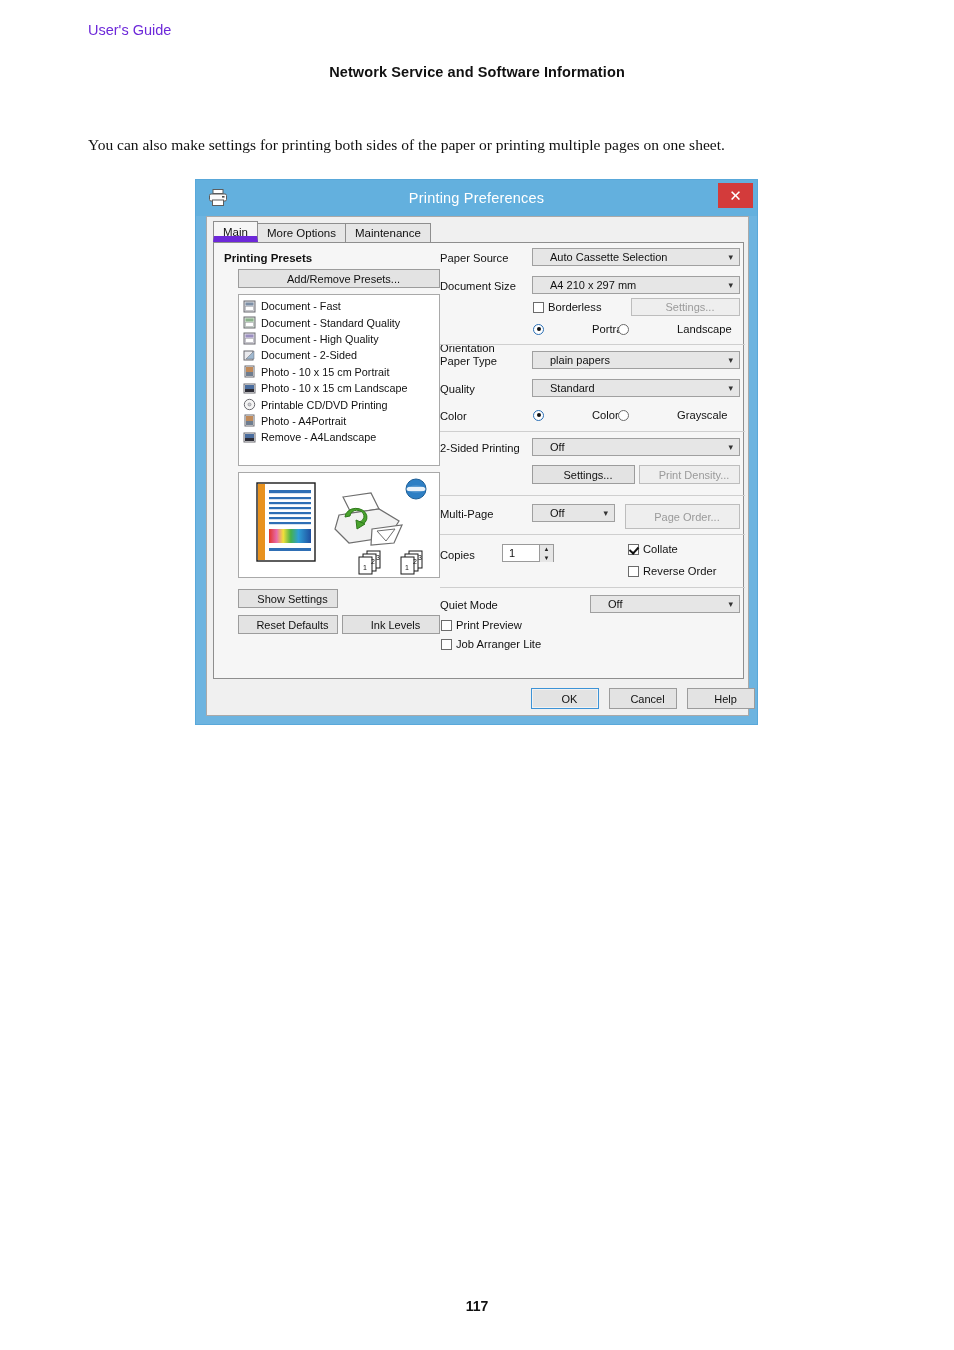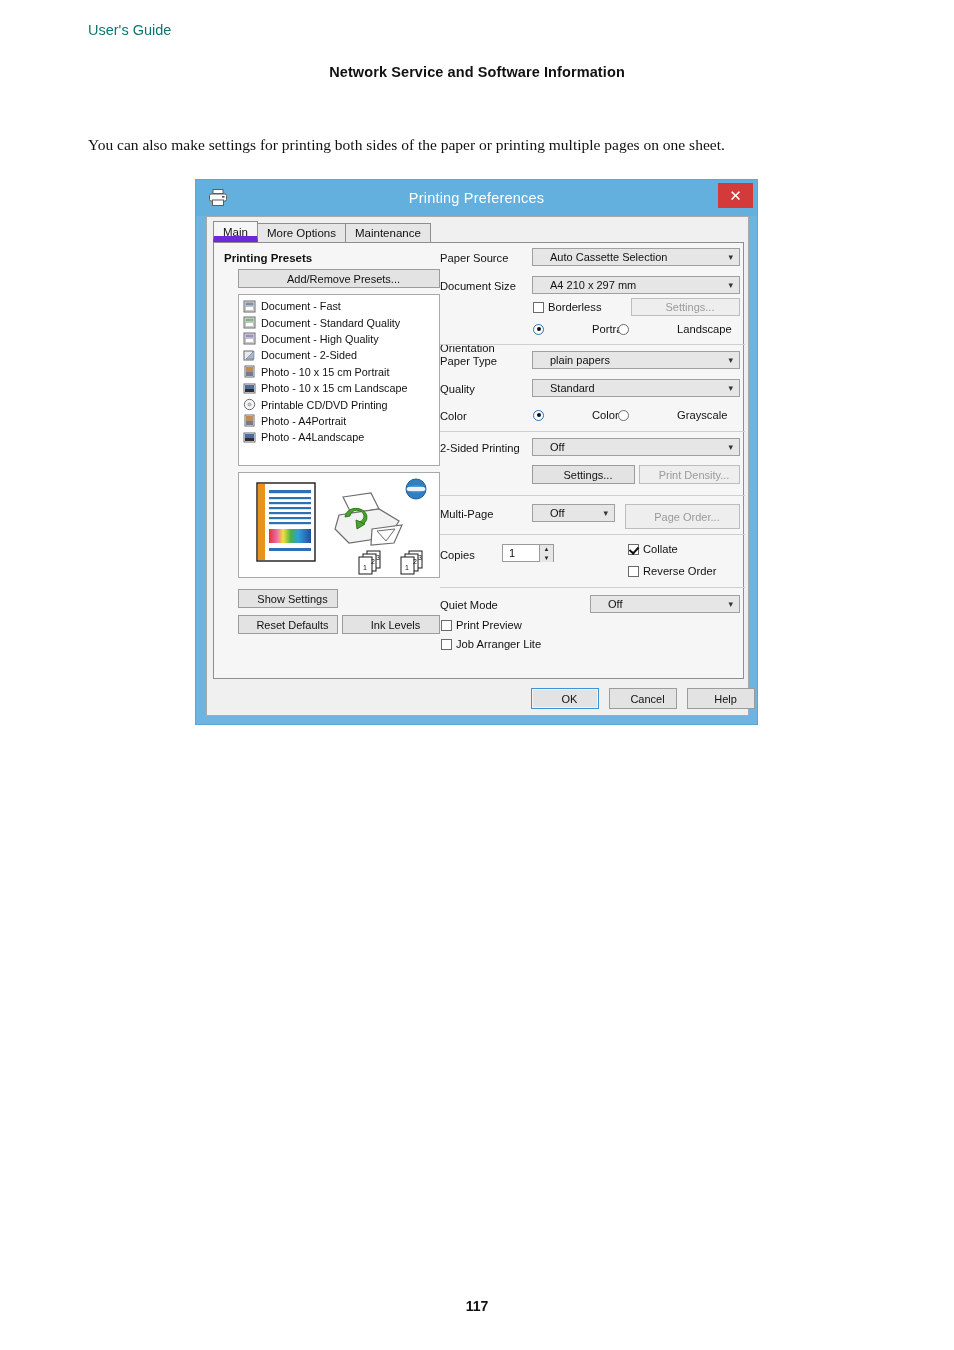--- a/index.html
+++ b/index.html
@@ -8,21 +8,21 @@
     width: 954px; height: 1350px;
     background: #ffffff;
     font-family: "Liberation Sans", sans-serif;
     position: relative;
     overflow: hidden;
   }
 
   
   .doc-header {
     position:absolute; left:88px; top:22px;
-    font-size:14.5px; color:#0f766e;
+    font-size:14.5px; color:#6d28d9;
     font-family:"Liberation Sans", sans-serif;
   }
   .doc-chapter {
     position:absolute; left:0; top:64px; width:954px;
     text-align:center; font-size:14.5px; font-weight:bold;
     color:#111; letter-spacing:.1px;
   }
   .doc-para {
     position:absolute; left:88px; top:136px; width:790px;
     font-family:"Liberation Serif", serif;
@@ -364,21 +364,21 @@
           <span>Photo - A4Portrait</span>
         </div>
         <div class="preset-item">
           <span class="pico">
             <svg width="13" height="13" viewBox="0 0 13 13">
                 <rect x="1" y="2" width="11" height="9" fill="#fff" stroke="#6a6a70"></rect>
                 <rect x="2" y="3" width="9" height="4" fill="#4a6d9e"></rect>
                 <rect x="2" y="7" width="9" height="3" fill="#2c2c35"></rect>
               </svg>
           </span>
-          <span>Photo - A4Landscape</span>
+          <span>Remove - A4Landscape</span>
         </div>
       </div>
 
       <div class="preview-box">
         <svg width="200" height="104" viewBox="0 0 200 104">
 
           <rect x="18" y="10" width="58" height="78" fill="#ffffff" stroke="#1a1a1a" stroke-width="1.4"></rect>
           <rect x="19" y="11" width="7" height="76" fill="#e8921f"></rect>
           <g fill="#2f6fb5">
             <rect x="30" y="17" width="42" height="3.2"></rect>

